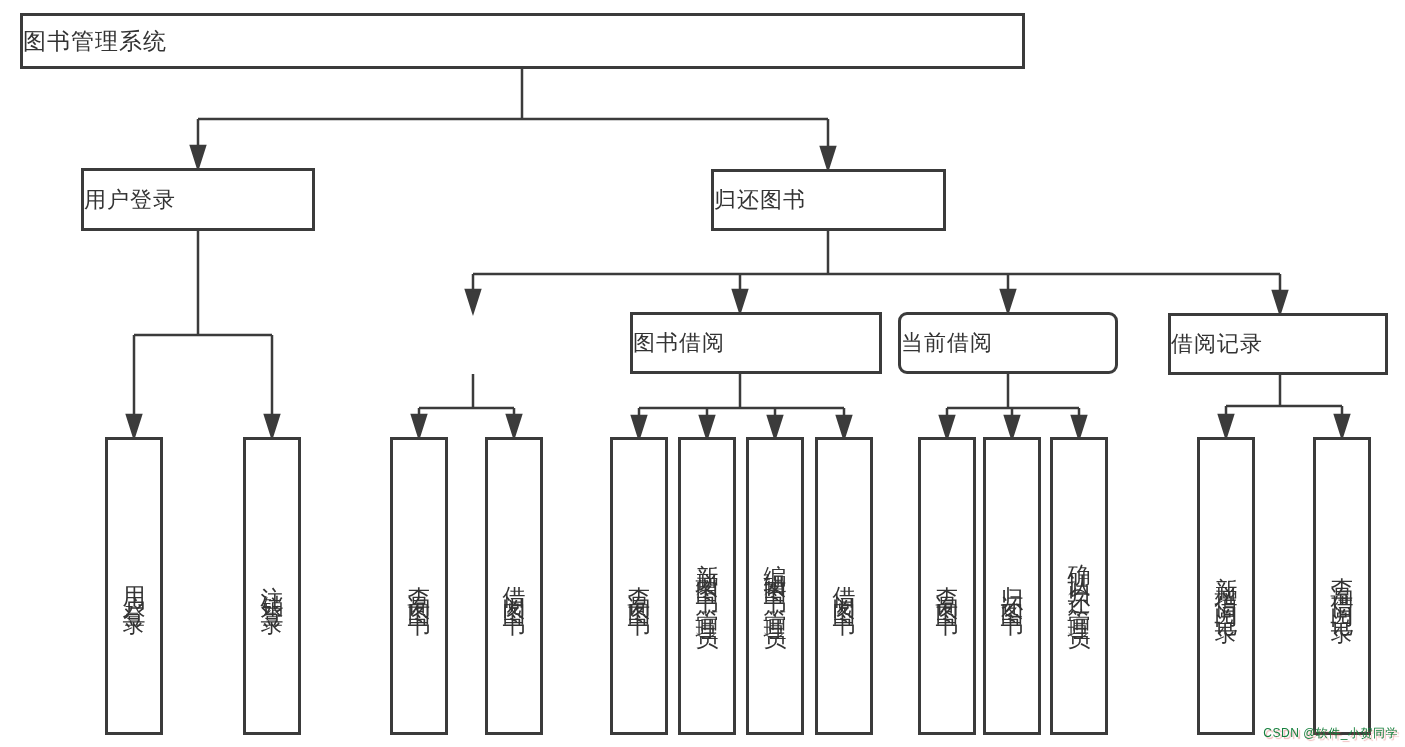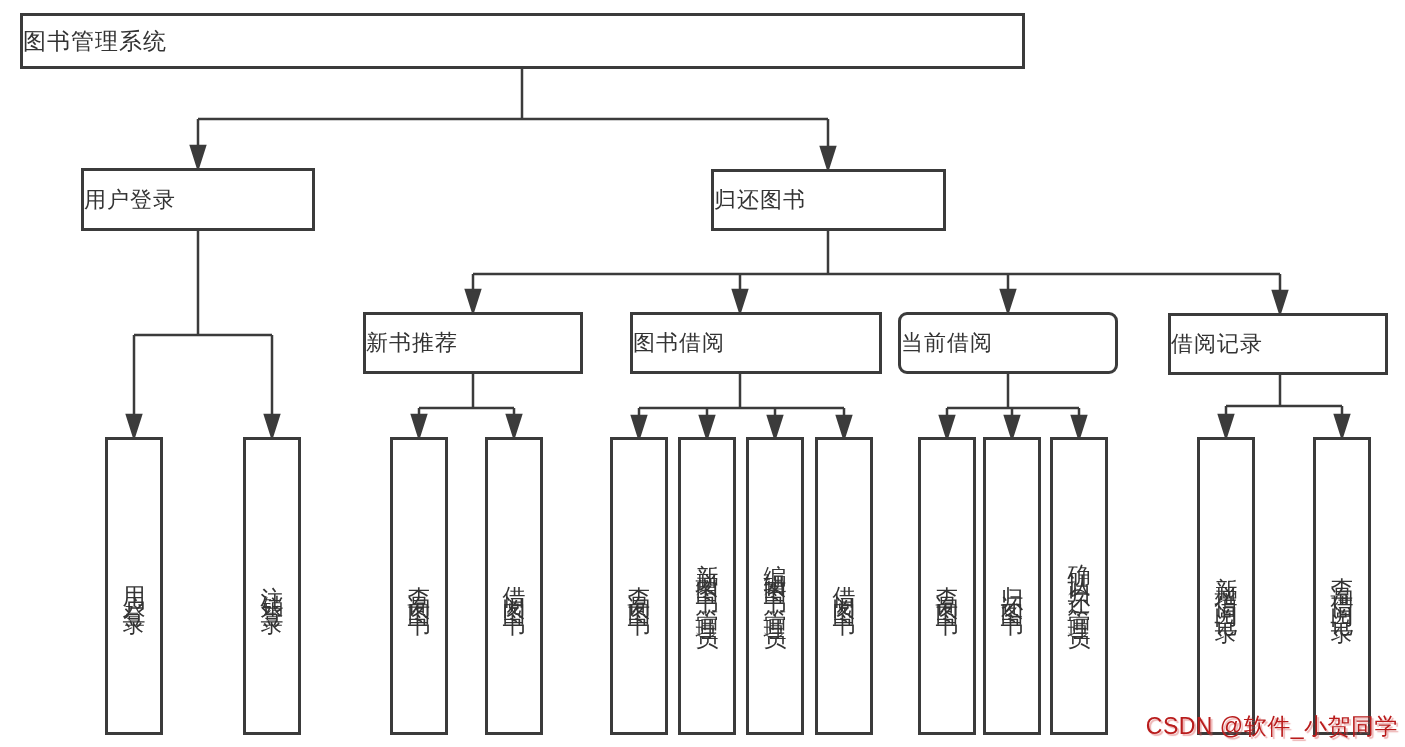--- a/index.html
+++ b/index.html
@@ -57,22 +57,22 @@
   #leaf-c3{left:746px;}
   #leaf-c4{left:815px;}
   #leaf-d1{left:918px;}
   #leaf-d2{left:983px;}
   #leaf-d3{left:1050px;}
   #leaf-e1{left:1197px;}
   #leaf-e2{left:1313px;}
   #watermark{
     position:absolute;
     right:7px;bottom:5px;
-    font-size:23px;
-    color:#b91c1c;
+    font-size:12px;
+    color:#15803d;
     text-shadow:2px 2px 1px rgba(216,84,84,0.45);
     letter-spacing:0.5px;
   }
 </style>
 </head>
 <body>
 
 <div id="canvas">
 
   <svg id="wires" viewBox="0 0 1405 747" xmlns="http://www.w3.org/2000/svg">
@@ -157,23 +157,20 @@
     <span>图书管理系统</span>
   </div>
 
   <div class="node" id="node-user-login">
     <span>用户登录</span>
   </div>
   <div class="node" id="node-book-mgmt">
     <span>归还图书</span>
   </div>
 
-  <div class="node" id="node-new-book">
-    <span>新书推荐</span>
-  </div>
   <div class="node" id="node-book-borrow">
     <span>图书借阅</span>
   </div>
   <div class="node" id="node-cur-borrow">
     <span>当前借阅</span>
   </div>
   <div class="node" id="node-borrow-rec">
     <span>借阅记录</span>
   </div>
 

